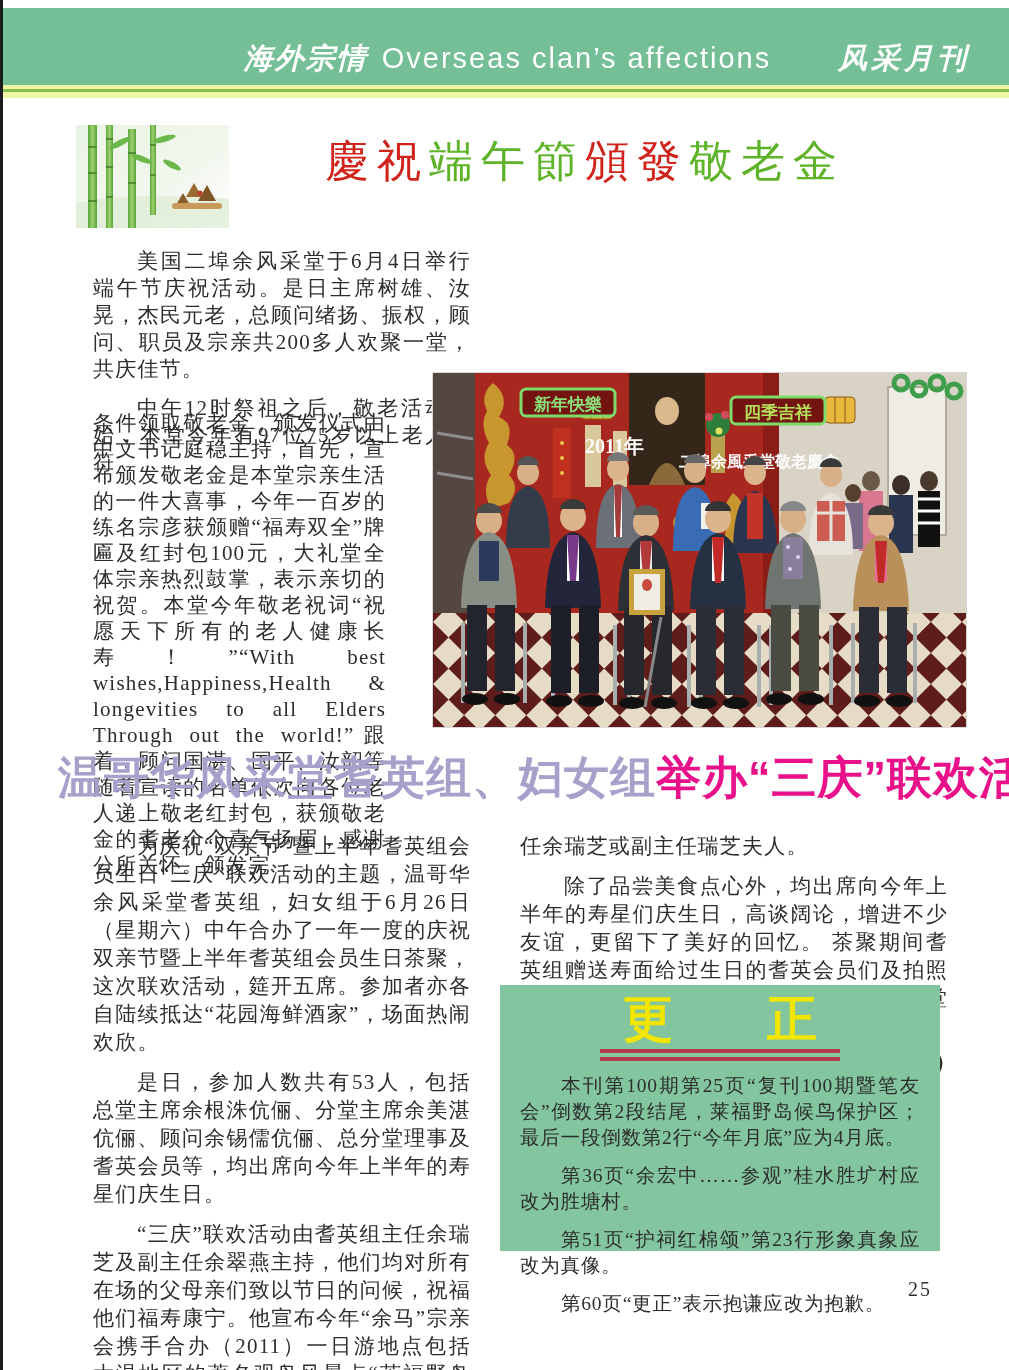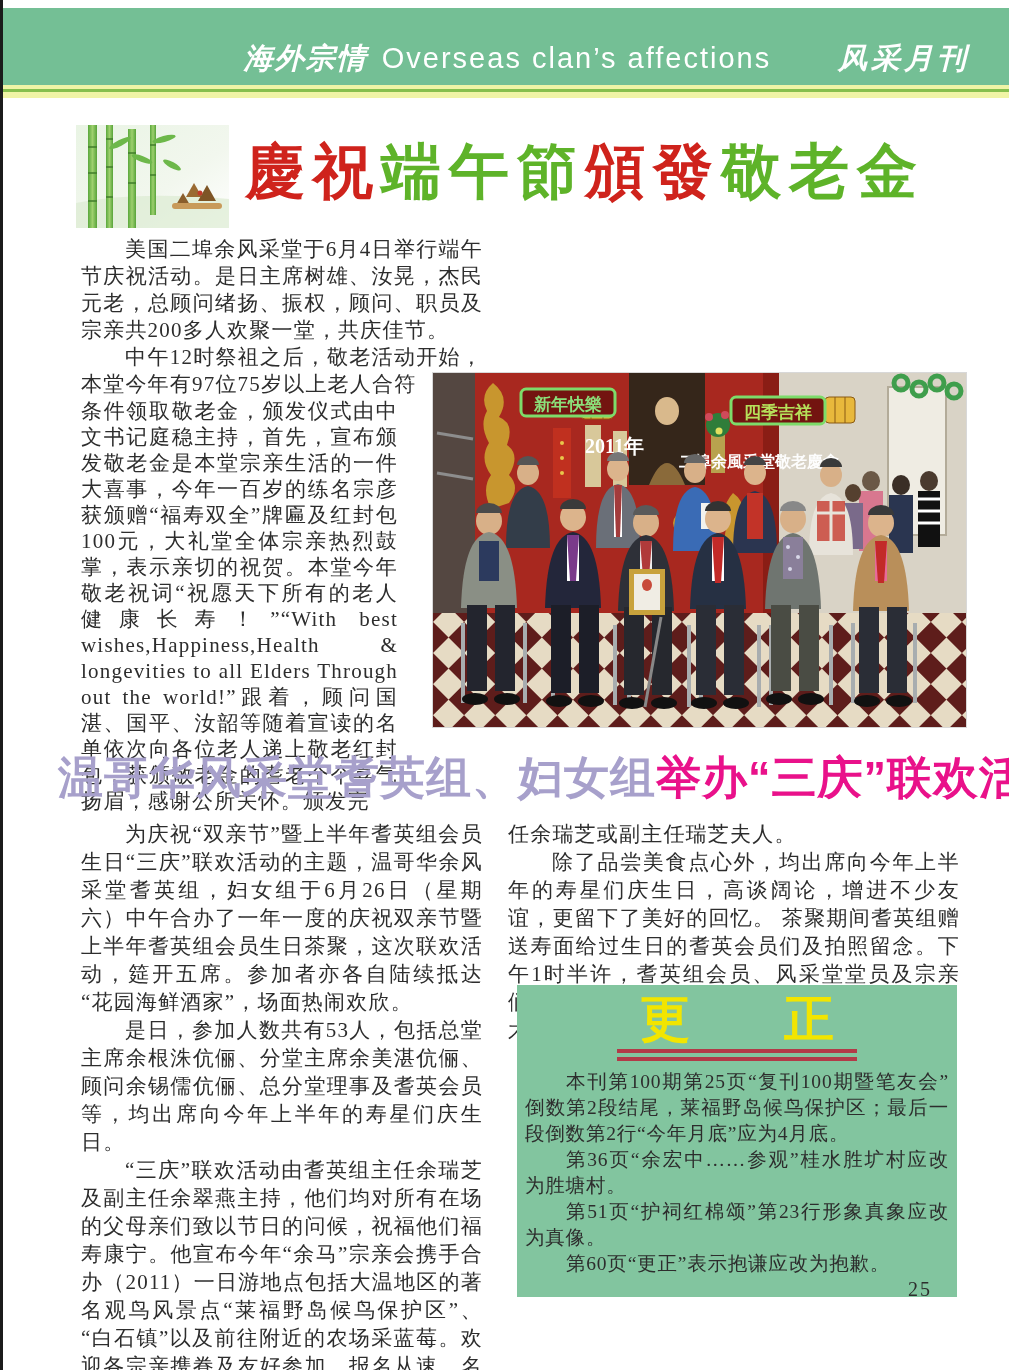--- a/index.html
+++ b/index.html
@@ -24,28 +24,28 @@
     font-style:italic;font-weight:bold;letter-spacing:4px;
   }
   .stripe{position:absolute;left:0;width:1009px;}
   .stripe1{top:85px;height:4px;background:var(--stripe-yellow,#f0f4a6);}
   .stripe2{top:89px;height:3px;background:var(--stripe-green,#86bf4e);}
   .stripe3{top:92px;height:6px;background:var(--stripe-yellow,#f0f4a6);}
   
   .bamboo{position:absolute;left:73px;top:125px;width:153px;height:103px;}
   .title1{
     position:absolute;left:232px;top:132px;width:700px;text-align:center;
-    font-size:60px;font-weight:bold;letter-spacing:8px;white-space:nowrap;
+    font-size:44px;font-weight:normal;letter-spacing:8px;white-space:nowrap;
     font-family:"Liberation Serif",serif;
   }
   .seg-red{color:var(--title-red,#cf231c);}
   .seg-green{color:var(--title-green,#5eb329);}
   
   .flow{font-size:21px;line-height:27px;letter-spacing:1.2px;text-align:justify;}
-  .flow p{margin:0;}
+  .flow p{margin:12px;}
   .ind{text-indent:2.1em;}
   .a1-l1{position:absolute;left:78px;top:236px;width:402px;}
   .a1-l2{position:absolute;left:78px;top:398px;width:317px;line-height:26px;}
   .a1-r{position:absolute;left:508px;top:236px;width:447px;line-height:28px;}
   .byline{
     text-align:right;font-weight:bold;font-style:italic;font-size:25px;
     letter-spacing:4px;margin-top:10px;
   }
   
   .photo{position:absolute;left:430px;top:373px;width:533px;height:354px;box-shadow:0 0 0 1px #d8d8d8;}
@@ -56,21 +56,21 @@
     letter-spacing:1px;white-space:nowrap;
   }
   .seg-purple{color:var(--headline-purple,#a7a0cb);}
   .seg-magenta{color:var(--headline-magenta,#e9118a);}
   .a2-l{position:absolute;left:78px;top:820px;width:402px;line-height:28px;}
   .a2-r{position:absolute;left:505px;top:820px;width:452px;line-height:28px;}
   .lastline{display:flex;justify-content:space-between;align-items:baseline;}
   .lastline .byline{margin-top:0;}
   
   .correction{
-    position:absolute;left:514px;top:985px;width:440px;height:312px;
+    position:absolute;left:497px;top:985px;width:440px;height:266px;
     background:var(--box-green,#82c59f);box-sizing:border-box;
     padding:6px 8px 0 8px;
   }
   .correction-title{
     text-align:center;font-family:"Liberation Sans",sans-serif;font-weight:900;
     font-size:50px;color:var(--correction-yellow,#f2e500);
     word-spacing:80px;line-height:56px;
   }
   .correction-underline{
     width:240px;margin:2px auto 8px auto;height:4px;

